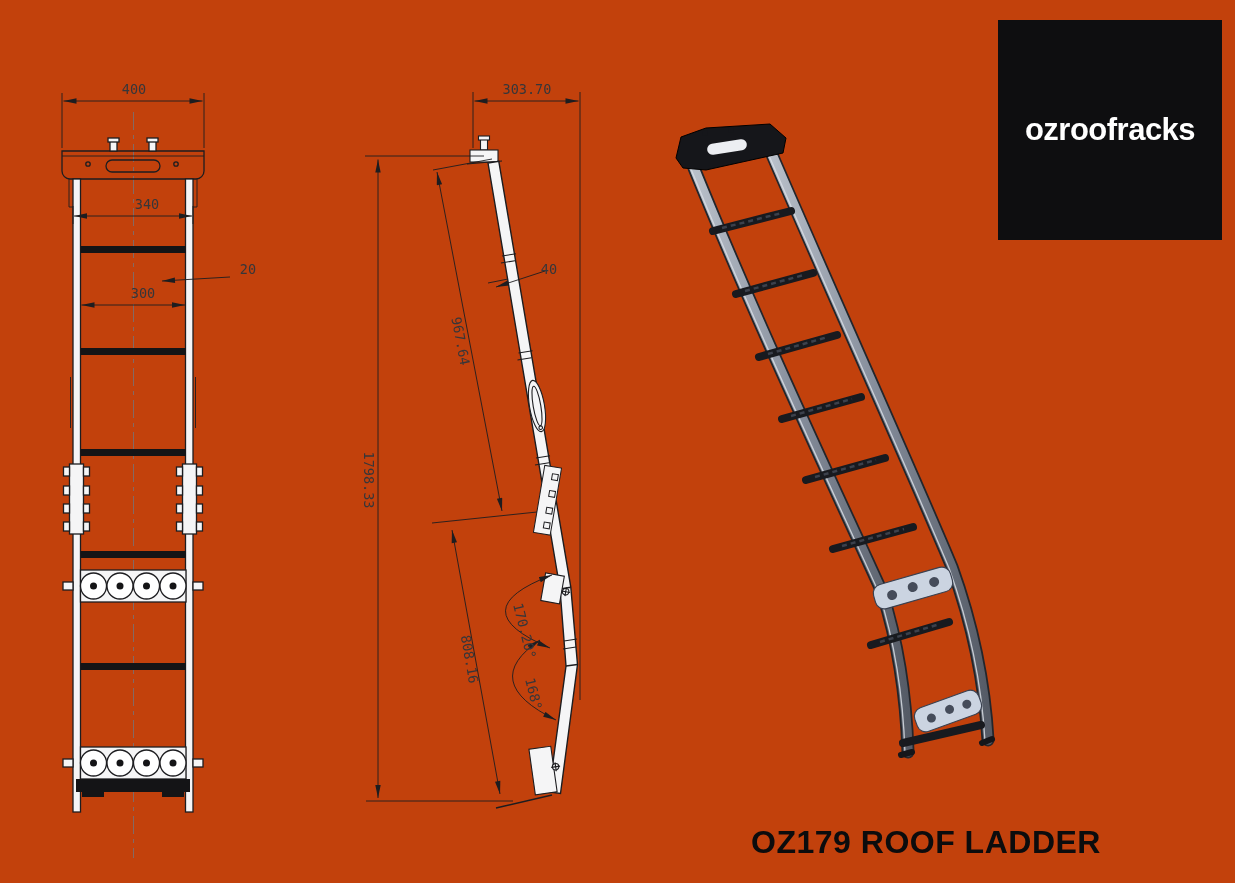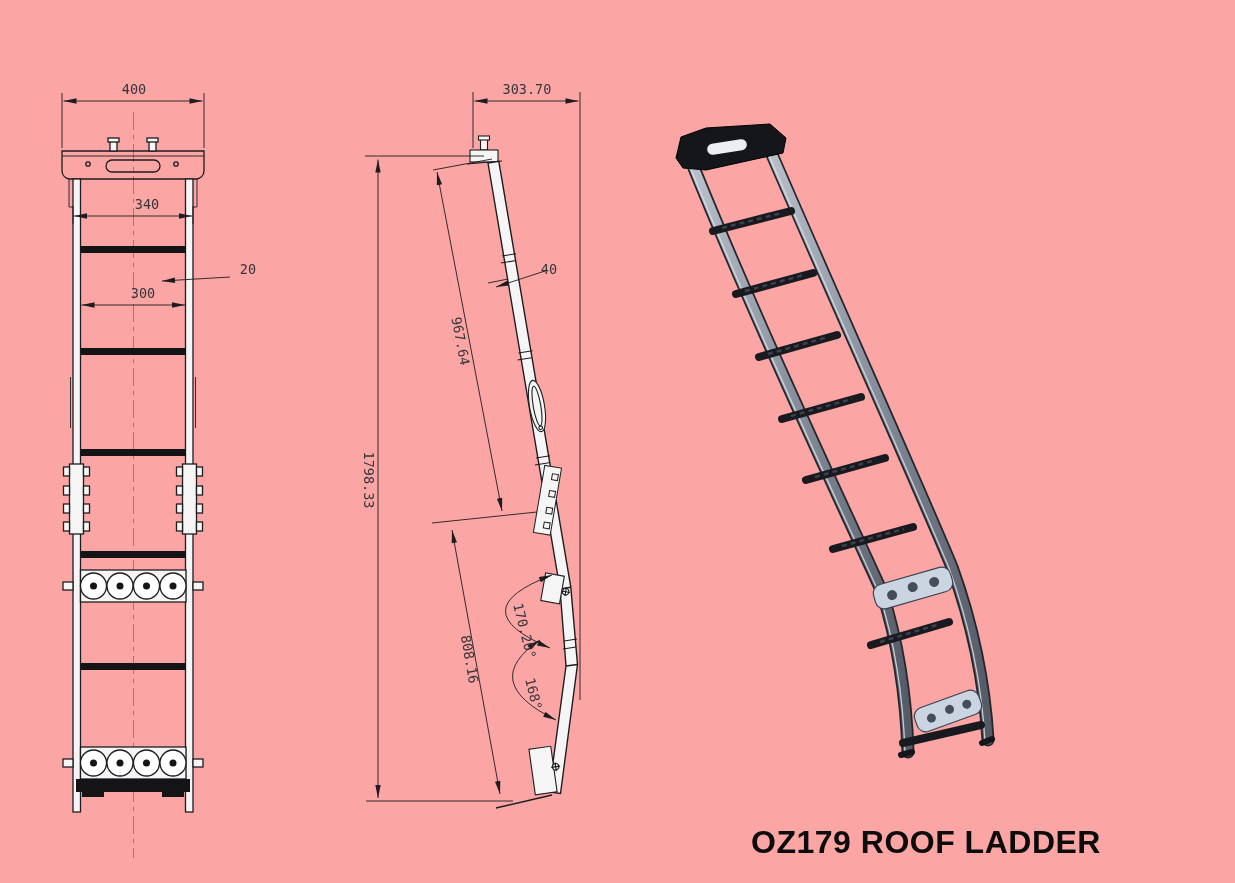--- a/index.html
+++ b/index.html
@@ -1,18 +1,18 @@
 <!DOCTYPE html>
 <html><head>
 <meta charset="utf-8">
 <style>
   html,body{margin:0;padding:0;}
   .canvas{
     position:relative;width:1235px;height:883px;
-    background:#fca5a5;overflow:hidden;
+    background:#c2410c;overflow:hidden;
     font-family:"DejaVu Sans Mono", monospace;
   }
   svg{position:absolute;left:0;top:0;}
   svg text{
     font-family:"DejaVu Sans Mono", monospace;
     font-size:13.5px;fill:#36363a;
   }
   .logo-box{
     position:absolute;left:998px;top:20px;width:224px;height:220px;
     background:#0e0e10;display:flex;align-items:center;justify-content:center;
@@ -288,16 +288,19 @@
       <circle cx="731" cy="130" r="3" fill="#15161a"></circle>
     </g>
 
     <g stroke="#15161a" stroke-width="6" stroke-linecap="round">
       <line x1="901" y1="755" x2="912" y2="752"></line>
       <line x1="982" y1="743" x2="992" y2="739"></line>
     </g>
   </g>
 </svg>
 
+<div class="logo-box">
+  <span class="logo-text">ozroofracks</span>
+</div>
 
 <div class="sheet-title">OZ179 ROOF LADDER</div>
 
 </div>
 
 </body></html>

